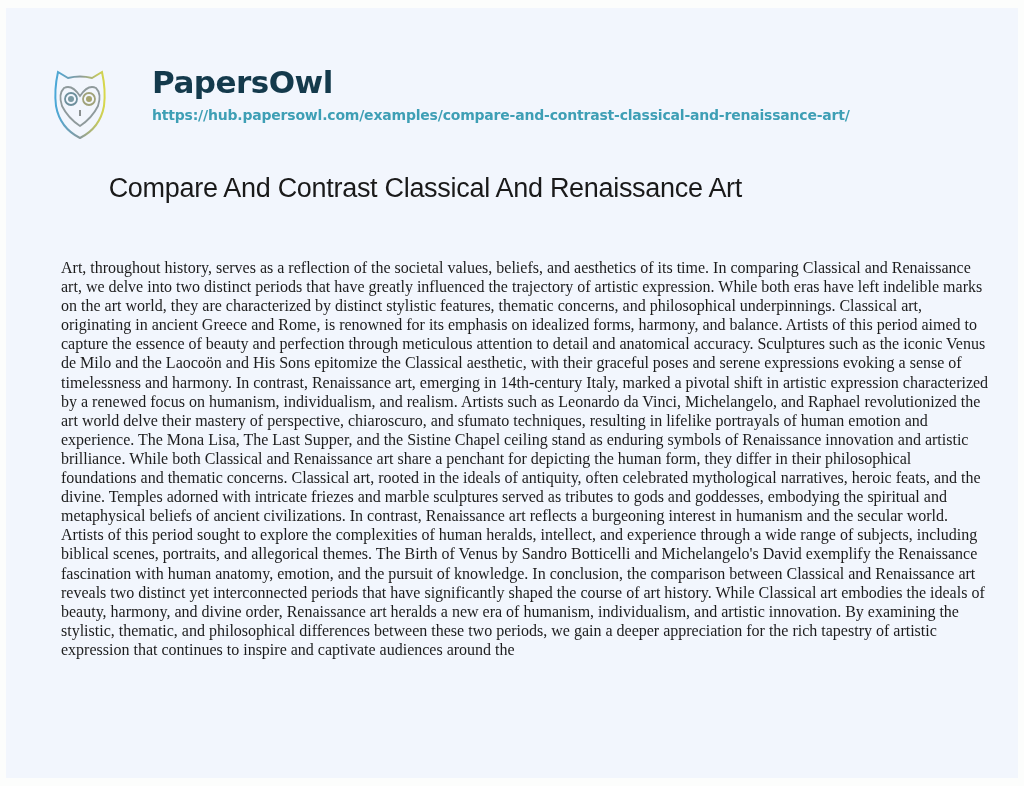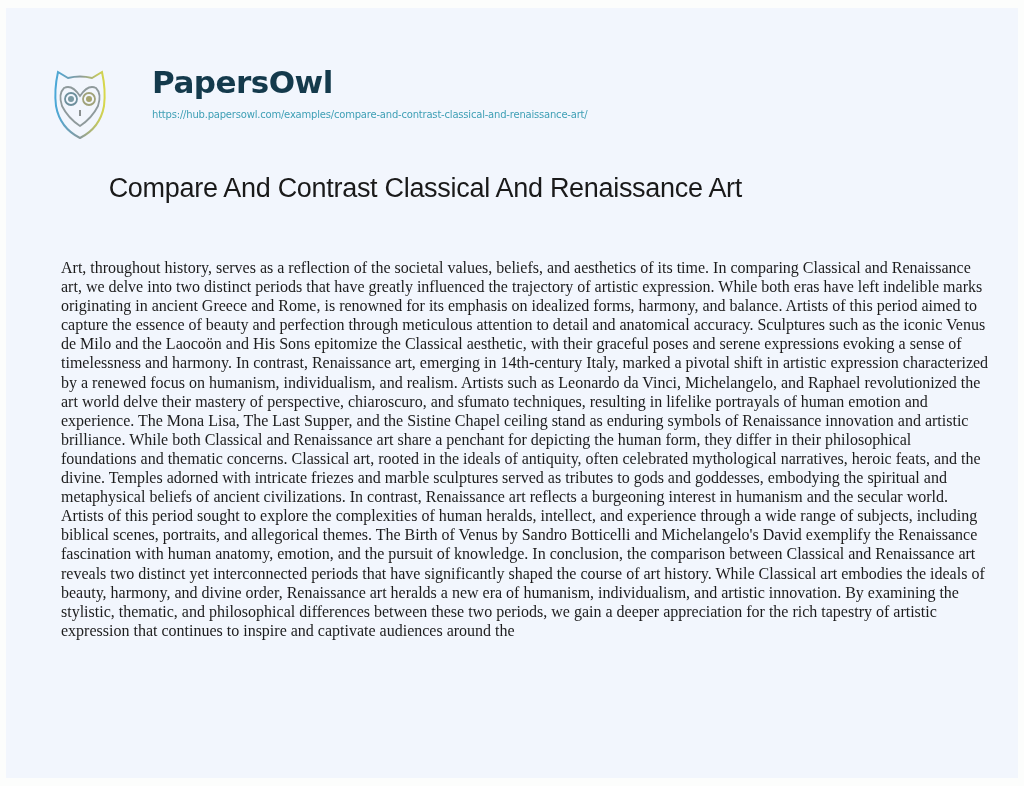--- a/index.html
+++ b/index.html
@@ -41,25 +41,26 @@
       font-size: 31px;
       letter-spacing: -0.5px;
       color: #143a4c;
       line-height: 40px;
     }
     .brand-url {
       position: absolute;
       left: 152px;
       top: 105px;
       font-family: "DejaVu Sans", sans-serif;
-      font-size: 10px;
+      font-size: 14px;
       color: #3e9fb5;
       line-height: 20px;
       white-space: nowrap;
       letter-spacing: -0.2px;
+      font-weight: bold;
     }
     .title {
       position: absolute;
       left: 42px;
       top: 170px;
       width: 700px;
       font-family: "Liberation Sans", sans-serif;
       font-size: 27px;
       color: #1a1a1a;
       line-height: 36px;
@@ -114,20 +115,21 @@
   </div>
   <div class="brand-name">PapersOwl</div>
   <div class="brand-url">https://hub.papersowl.com/examples/compare-and-contrast-classical-and-renaissance-art/</div>
 </div>
 
 <h1 class="title">Compare And Contrast Classical And Renaissance Art</h1>
 
 <div class="body-text">
   <span class="line">Art, throughout history, serves as a reflection of the societal values, beliefs, and aesthetics of its time. In comparing Classical and Renaissance</span>
   <span class="line">art, we delve into two distinct periods that have greatly influenced the trajectory of artistic expression. While both eras have left indelible marks</span>
+  <span class="line">on the art world, they are characterized by distinct stylistic features, thematic concerns, and philosophical underpinnings. Classical art,</span>
   <span class="line">originating in ancient Greece and Rome, is renowned for its emphasis on idealized forms, harmony, and balance. Artists of this period aimed to</span>
   <span class="line">capture the essence of beauty and perfection through meticulous attention to detail and anatomical accuracy. Sculptures such as the iconic Venus</span>
   <span class="line">de Milo and the Laocoön and His Sons epitomize the Classical aesthetic, with their graceful poses and serene expressions evoking a sense of</span>
   <span class="line">timelessness and harmony. In contrast, Renaissance art, emerging in 14th-century Italy, marked a pivotal shift in artistic expression characterized</span>
   <span class="line">by a renewed focus on humanism, individualism, and realism. Artists such as Leonardo da Vinci, Michelangelo, and Raphael revolutionized the</span>
   <span class="line">art world delve their mastery of perspective, chiaroscuro, and sfumato techniques, resulting in lifelike portrayals of human emotion and</span>
   <span class="line">experience. The Mona Lisa, The Last Supper, and the Sistine Chapel ceiling stand as enduring symbols of Renaissance innovation and artistic</span>
   <span class="line">brilliance. While both Classical and Renaissance art share a penchant for depicting the human form, they differ in their philosophical</span>
   <span class="line">foundations and thematic concerns. Classical art, rooted in the ideals of antiquity, often celebrated mythological narratives, heroic feats, and the</span>
   <span class="line">divine. Temples adorned with intricate friezes and marble sculptures served as tributes to gods and goddesses, embodying the spiritual and</span>

